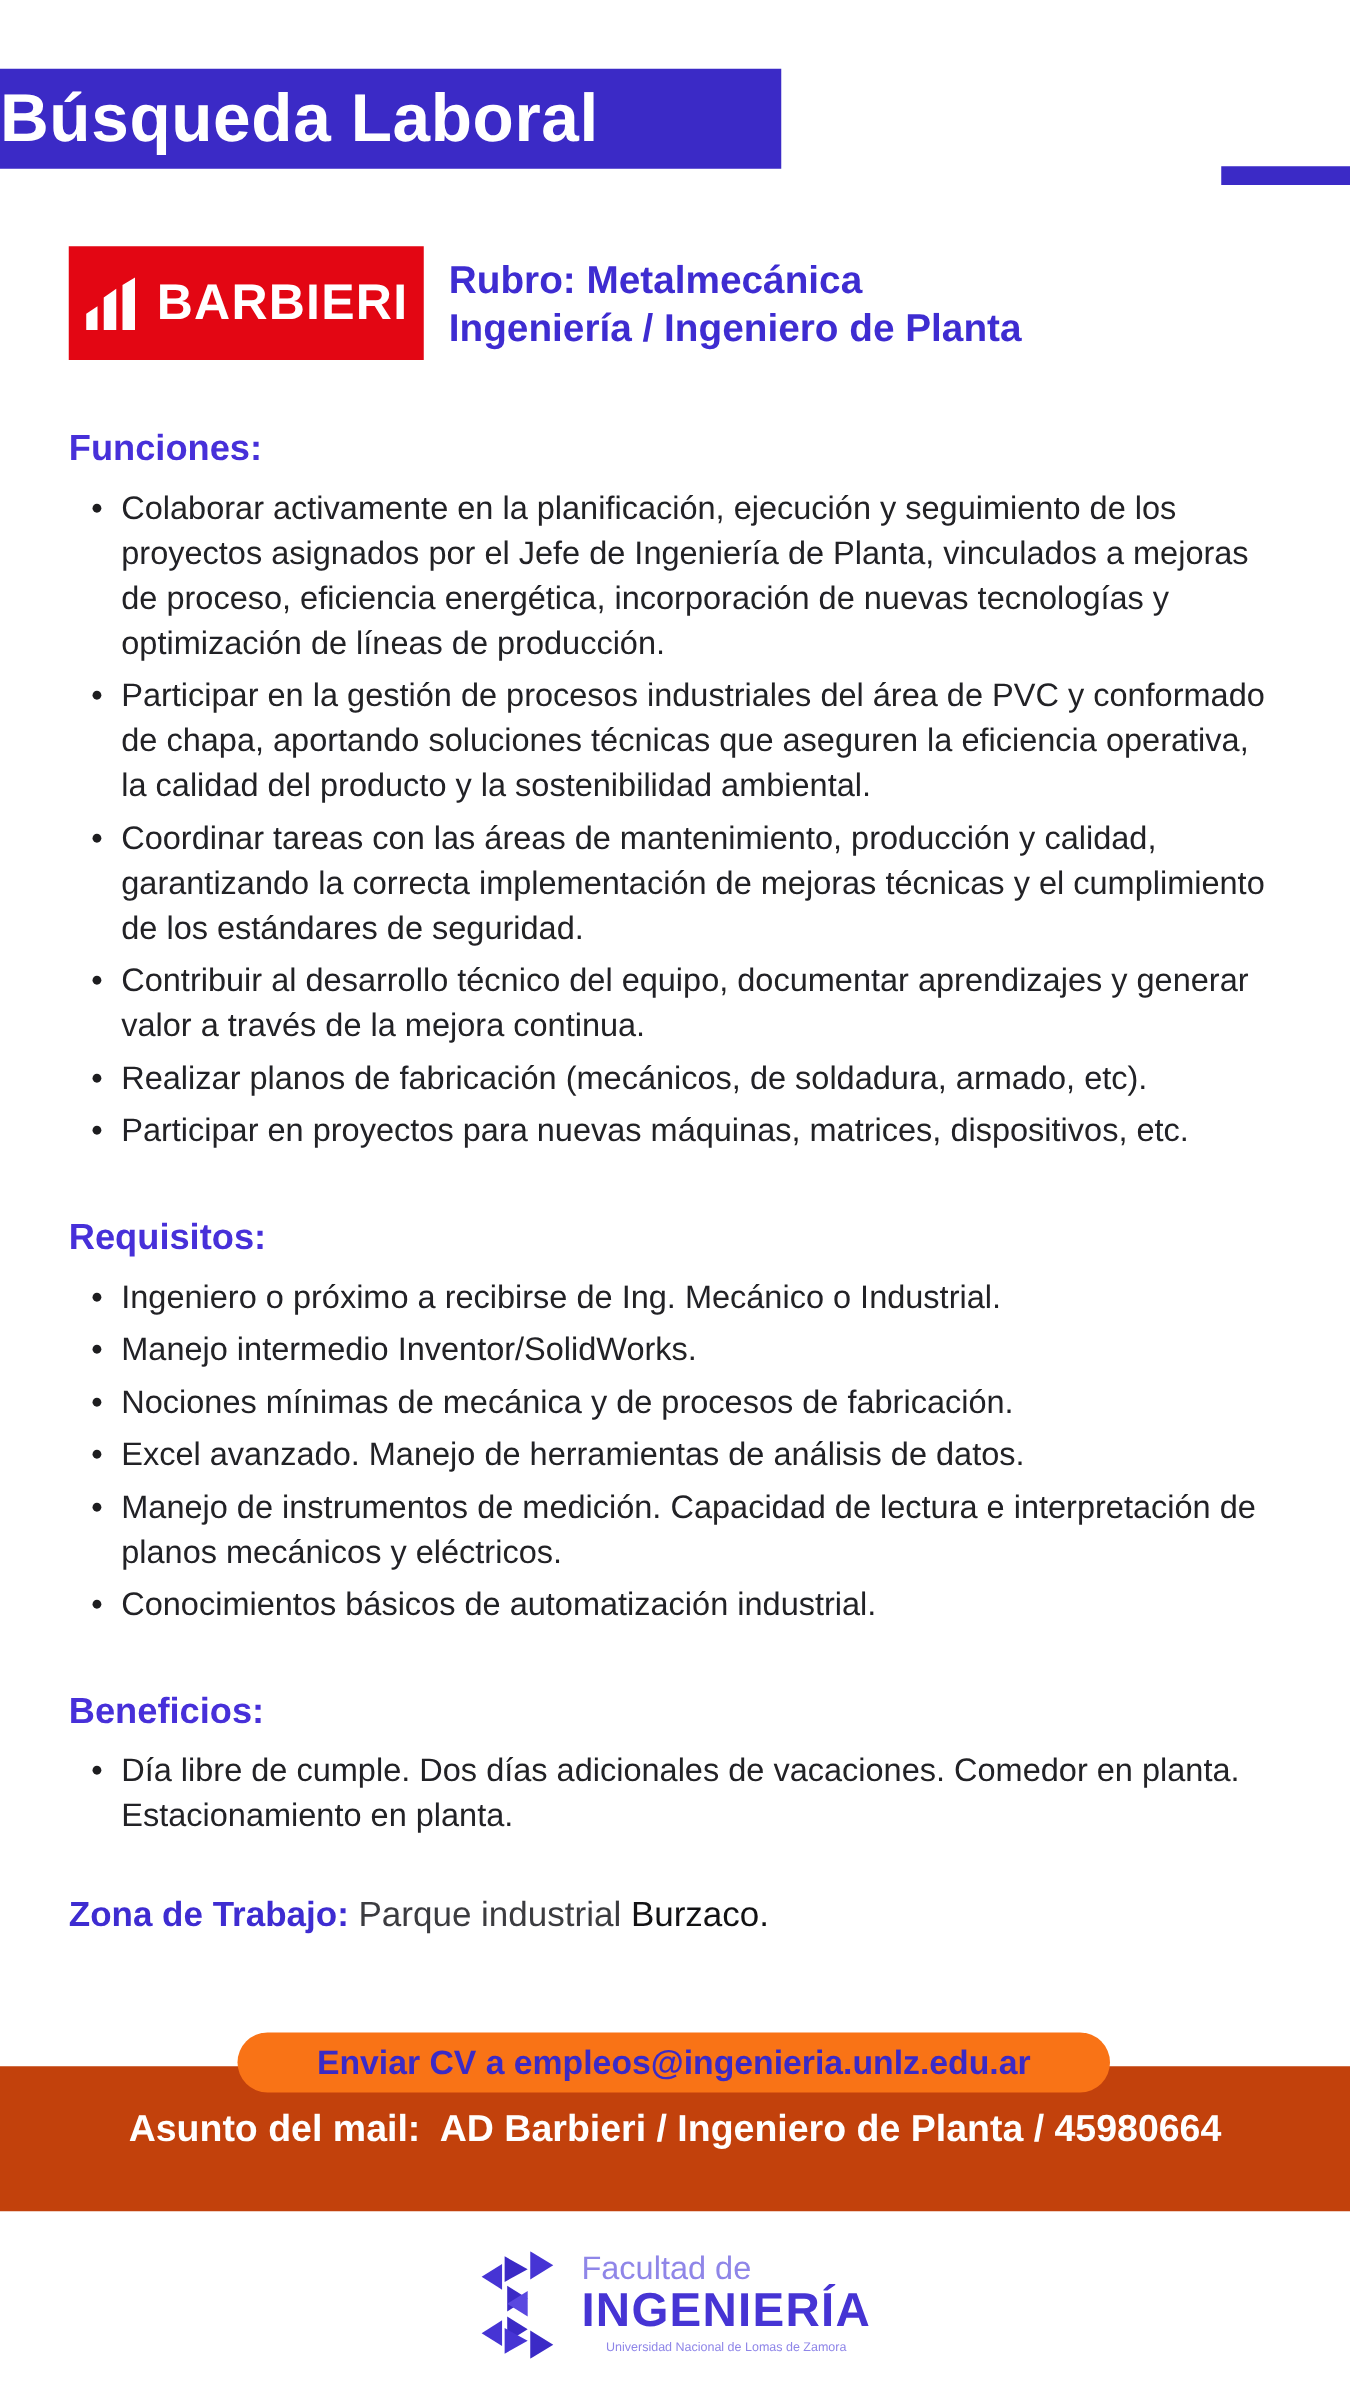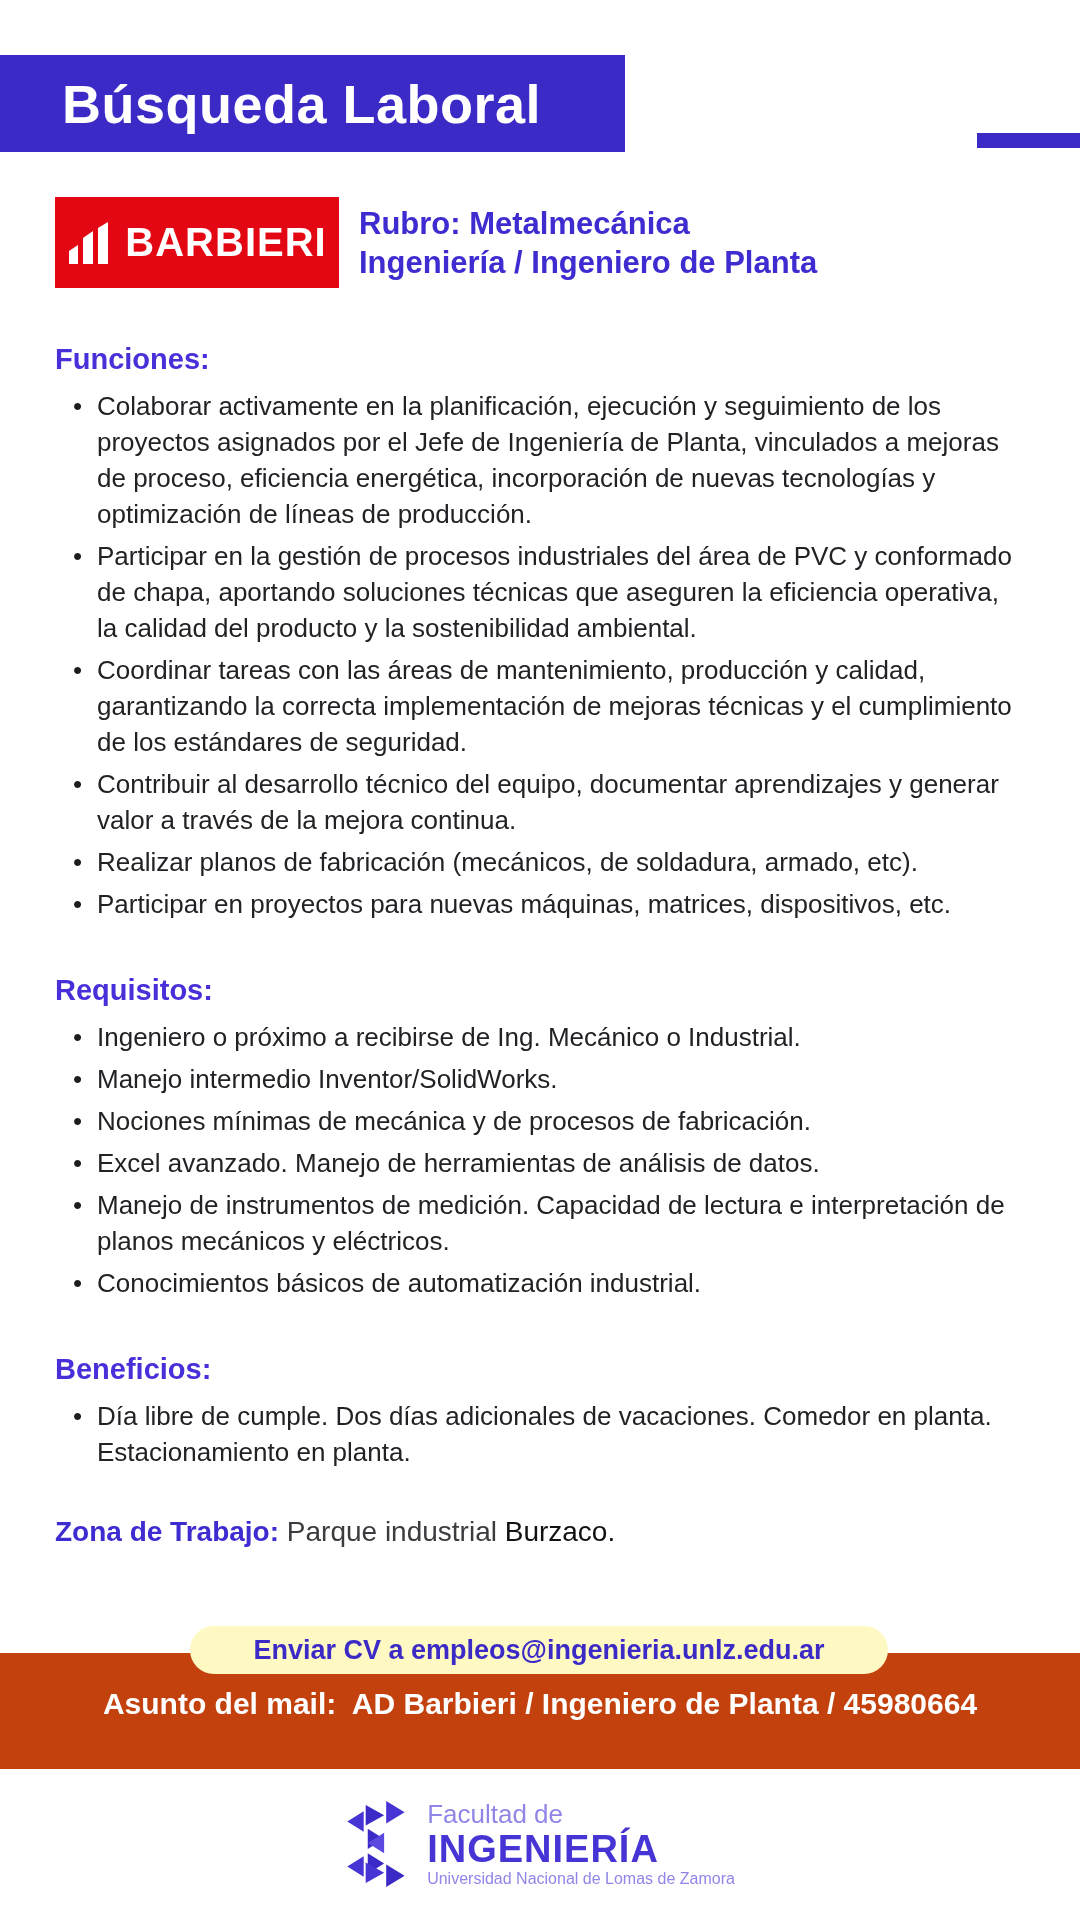--- a/index.html
+++ b/index.html
@@ -7,24 +7,23 @@
   body {
     position:relative;
     background:#ffffff;
     font-family:"Liberation Sans", sans-serif;
     color:#1d1d1f;
     overflow:hidden;
   }
   
   .banner {
     position:absolute; top:55px; left:0;
-    width:625px; height:97px;
+    width:625px; height:80px;
     background:#3b2ac6;
     display:flex; align-items:center;
-    padding-left:62px;
   }
   .banner h1 {
     color:#ffffff; font-size:54px; font-weight:bold; letter-spacing:.5px;
   }
   .accent-bar {
     position:absolute; top:133px; right:0;
     width:103px; height:15px; background:#3b2ac6;
   }
   
   .content { position:absolute; top:197px; left:55px; width:970px; }
@@ -68,34 +67,34 @@
     width:1080px; height:116px; background:#c2410c;
     display:flex; align-items:center; justify-content:center;
   }
   .footer-bar .subject {
     color:#ffffff; font-size:30px; font-weight:bold;
     white-space:pre; margin-top:-14px;
   }
   .cv-pill {
     position:absolute; left:190px; top:1626px;
     width:698px; height:48px; border-radius:26px;
-    background:#fef9c3;
+    background:#f97316;
     display:flex; align-items:center; justify-content:center;
     z-index:2; cursor:pointer;
   }
   .cv-pill span { color:#3b2ac6; font-size:27px; font-weight:bold; }
   
   .uni-logo {
     position:absolute; left:0; top:1800px; width:1080px;
     display:flex; justify-content:center; align-items:center; gap:16px;
   }
   .uni-text { display:flex; flex-direction:column; }
   .uni-line1 { color:#8f86e8; font-size:26px; font-weight:400; line-height:28px; }
   .uni-line2 { color:#4634d4; font-size:38px; font-weight:bold; letter-spacing:1px; line-height:42px; }
-  .uni-line3 { color:#8f86e8; font-size:16px; line-height:18px;text-align:center; }
+  .uni-line3 { color:#8f86e8; font-size:10px; line-height:18px;text-align:center; }
 </style>
 </head>
 <body>
 
 <div class="banner">
   <h1>Búsqueda Laboral</h1>
 </div>
 <div class="accent-bar"></div>
 
 <div class="content">

